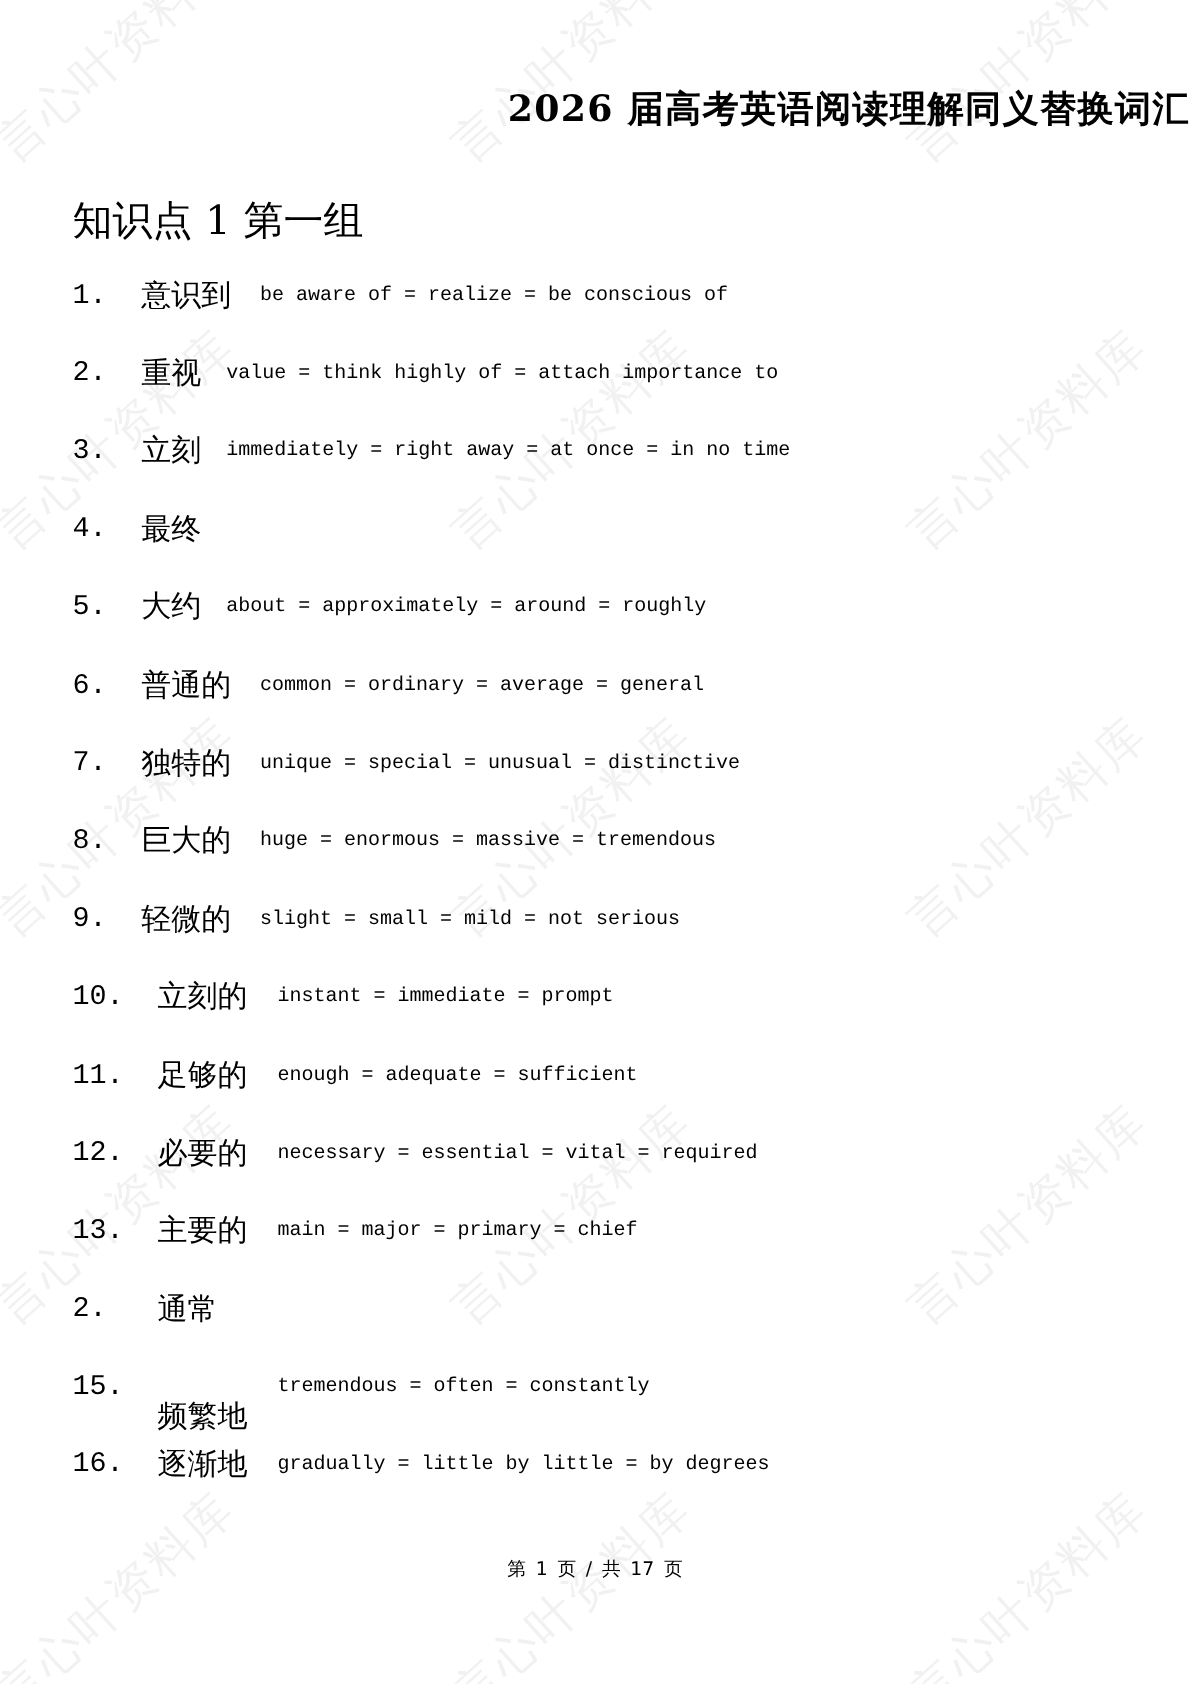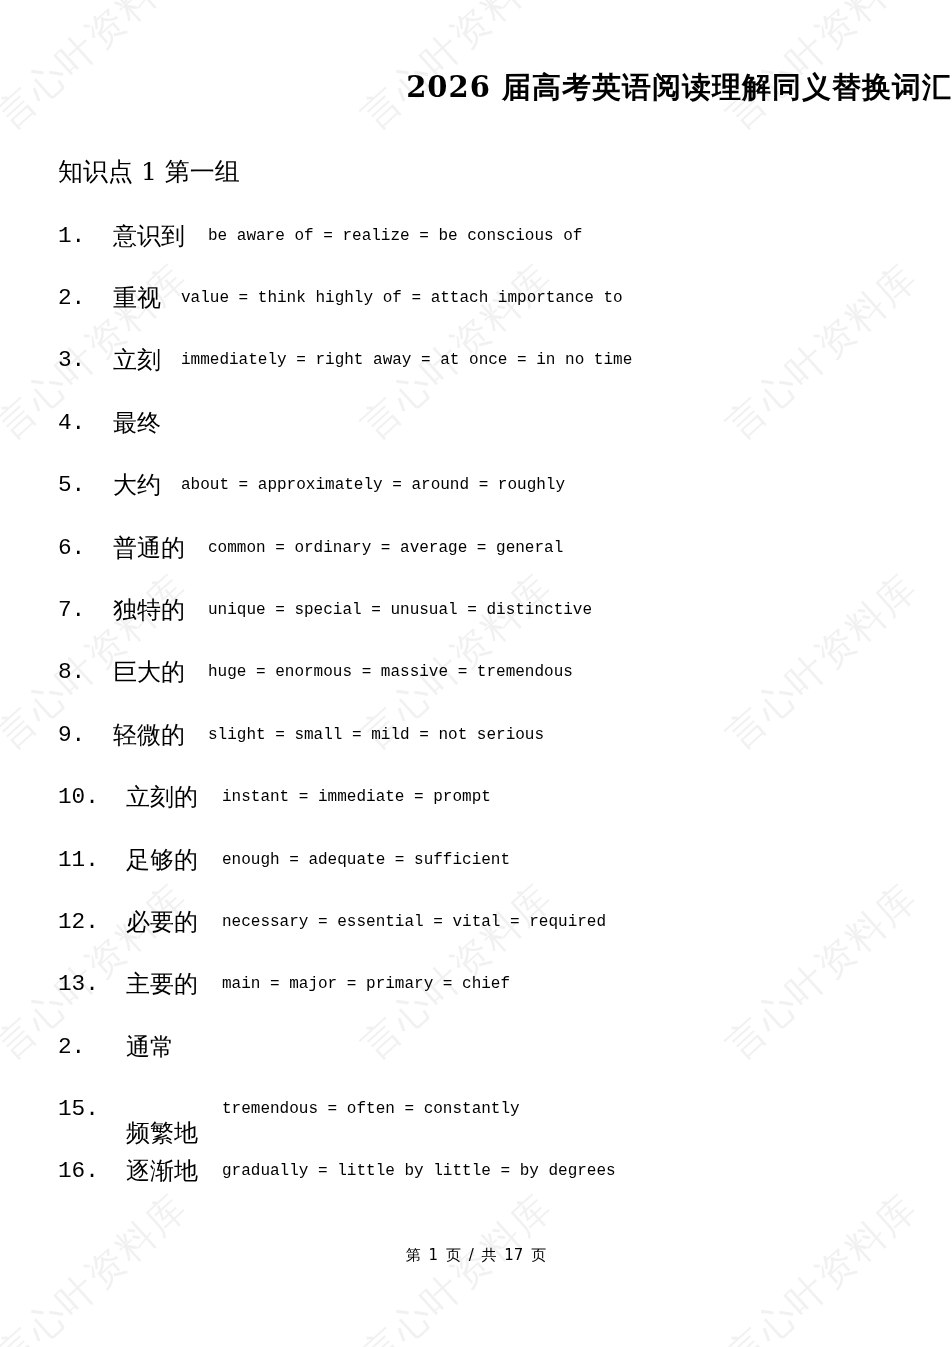--- a/index.html
+++ b/index.html
@@ -40,21 +40,21 @@
       font-weight: bold;
       font-size: 29px;
       letter-spacing: 1px;
       z-index: 1;
     }
     .section-heading {
       position: absolute;
       left: 58px;
       top: 155px;
       font-family: "DejaVu Serif", "Liberation Serif", serif;
-      font-size: 25px;
+      font-size: 32px;
       z-index: 1;
     }
     .item {
       position: absolute;
       left: 0;
       height: 40px;
       width: 952px;
       z-index: 1;
       white-space: nowrap;
     }

